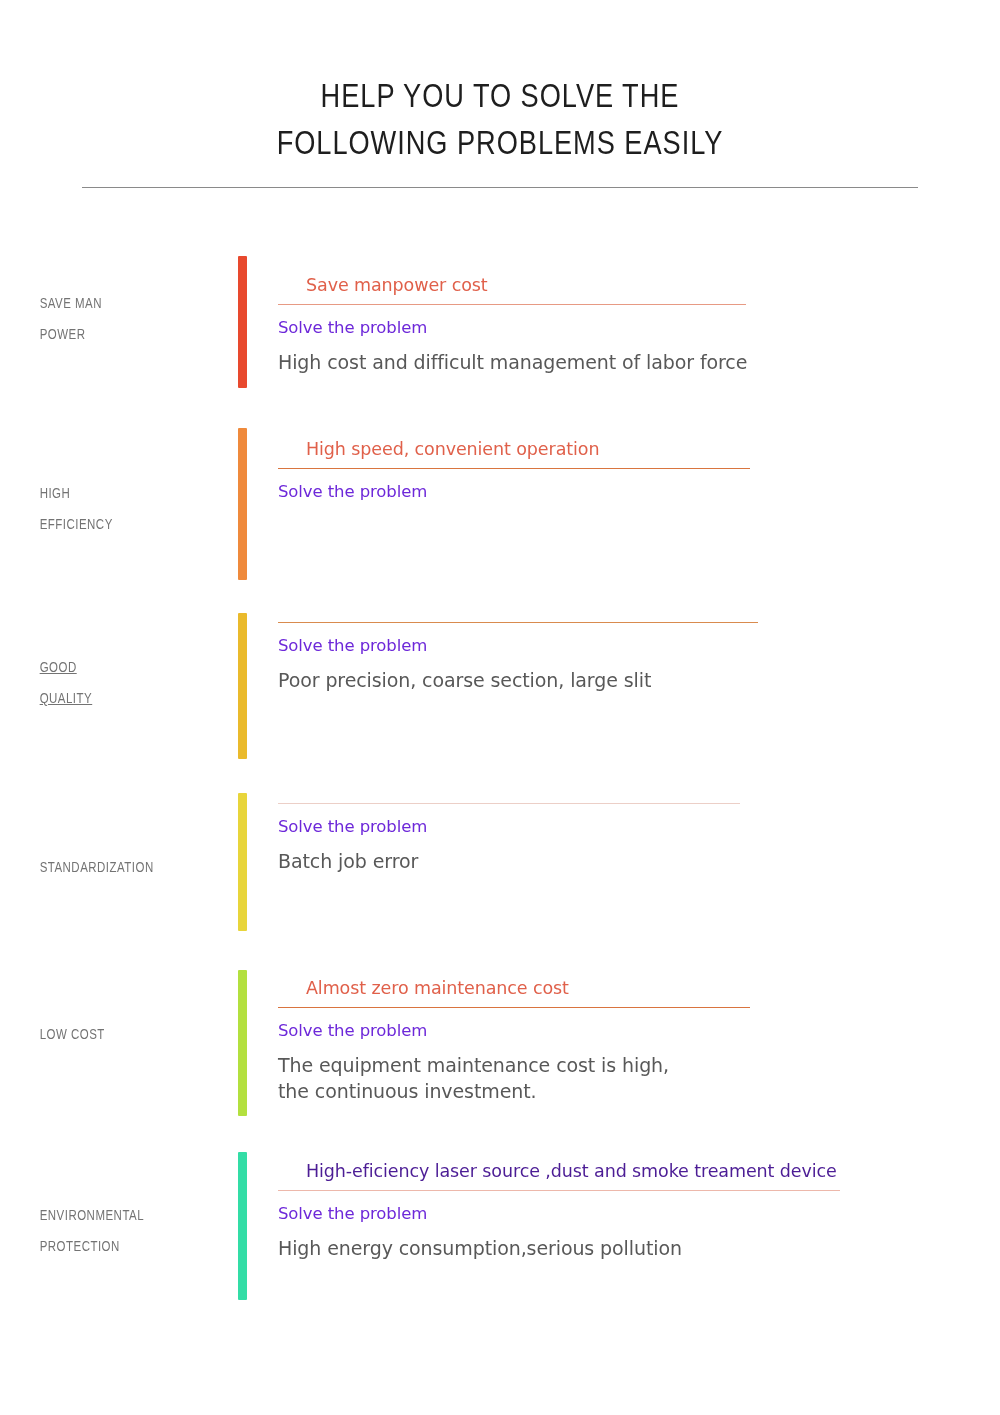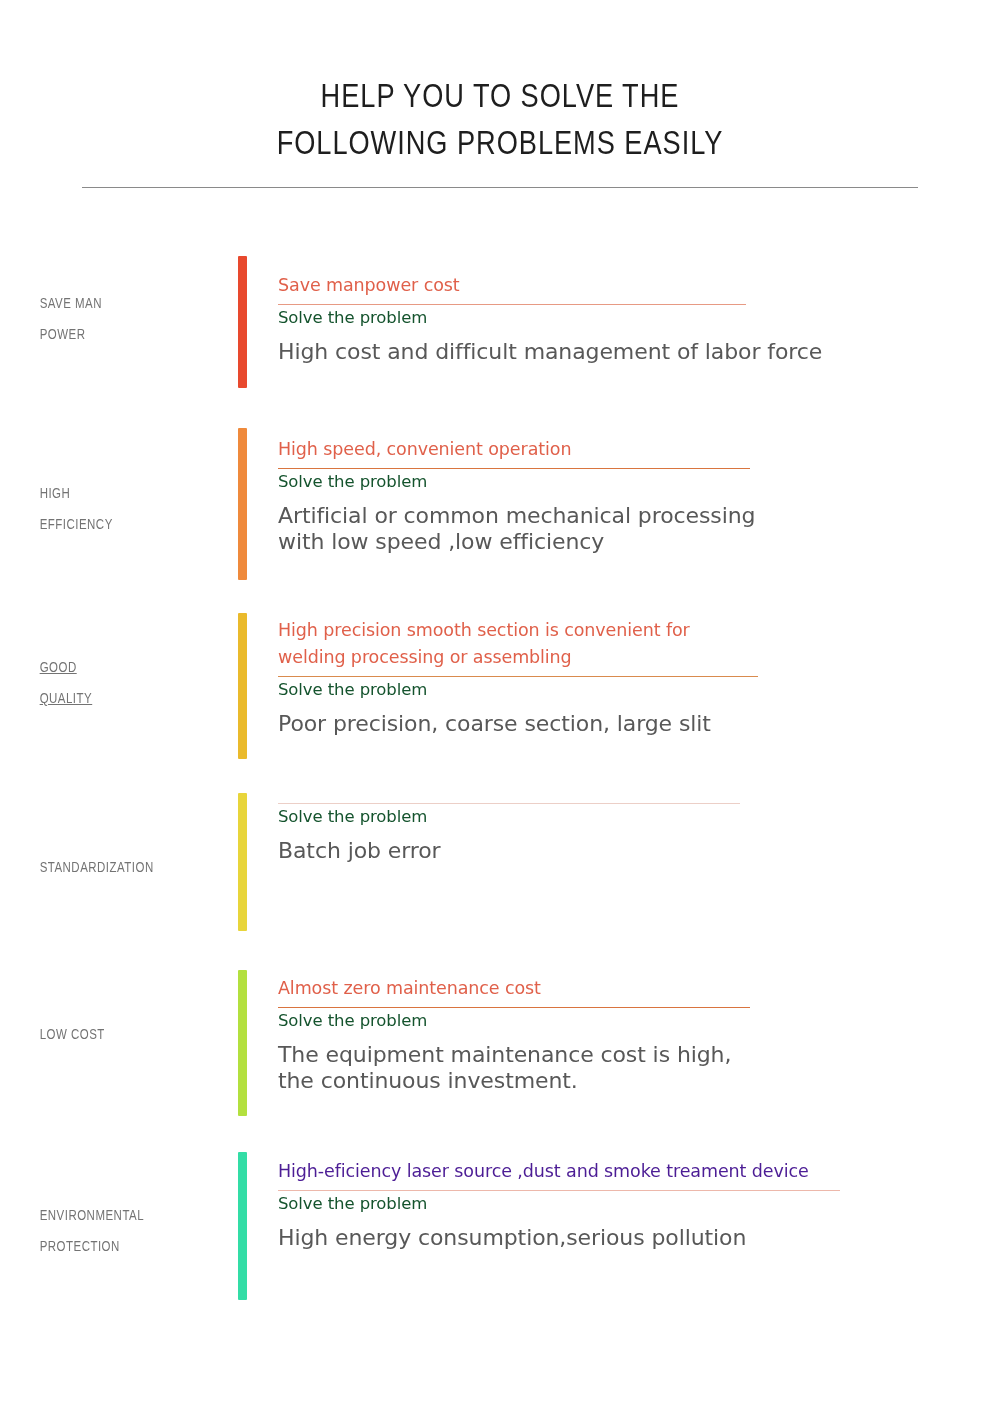--- a/index.html
+++ b/index.html
@@ -91,39 +91,41 @@
     width: 700px;
   }
 
   .sec-head {
     font-family: "DejaVu Sans", sans-serif;
     font-size: 17.5px;
     line-height: 27px;
     font-weight: 400;
     letter-spacing: -0.1px;
     white-space: pre-line;
+    margin-left: 28px;
   }
 
   .sec-underline {
     height: 1px;
     margin-top: 5px;
   }
 
   .sec-solve {
     font-family: "DejaVu Sans", sans-serif;
     font-size: 16.5px;
     line-height: 25px;
-    color: #14532d;
-    font-weight: 400;
+    color: #6d28d9;
+    font-weight: 400;
+    margin-top: 10px;
     letter-spacing: -0.1px;
   }
 
   .sec-problem {
     font-family: "DejaVu Sans", sans-serif;
-    font-size: 22px;
+    font-size: 19px;
     line-height: 26px;
     color: #585858;
     font-weight: 400;
     margin-top: 9px;
     letter-spacing: -0.1px;
     white-space: pre-line;
   }
 </style>
 </head>
 <body>
@@ -154,33 +156,29 @@
       <div class="section" style="top: 0px;">
         <div class="sec-label" style="top: 478px;">
           <span>HIGH</span>
           <span>EFFICIENCY</span>
         </div>
         <div class="sec-bar" style="top: 428px; height: 152px; background: rgb(239, 138, 60);"></div>
         <div class="sec-body" style="top: 436px;">
           <div class="sec-head" style="color: rgb(224, 96, 74);">High speed, convenient operation</div>
           <div class="sec-underline" style="background: rgb(217, 117, 63); width: 472px;"></div>
           <div class="sec-solve">Solve the problem</div>
-          <div class="sec-problem">Artificial or common mechanical processing
-with low speed ,low efficiency</div>
         </div>
       </div>
       <div class="section" style="top: 0px;">
         <div class="sec-label" style="top: 652px; text-decoration: underline;">
           <span>GOOD</span>
           <span>QUALITY</span>
         </div>
         <div class="sec-bar" style="top: 613px; height: 146px; background: rgb(234, 186, 44);"></div>
         <div class="sec-body" style="top: 617px;">
-          <div class="sec-head" style="color: rgb(224, 96, 74);">High precision smooth section is convenient for
-welding processing or assembling</div>
           <div class="sec-underline" style="background: rgb(217, 139, 78); width: 480px;"></div>
           <div class="sec-solve">Solve the problem</div>
           <div class="sec-problem">Poor precision,  coarse section, large slit</div>
         </div>
       </div>
       <div class="section" style="top: 0px;">
         <div class="sec-label" style="top: 852px;">
           <span>STANDARDIZATION</span>
         </div>
         <div class="sec-bar" style="top: 793px; height: 138px; background: rgb(232, 213, 59);"></div>

